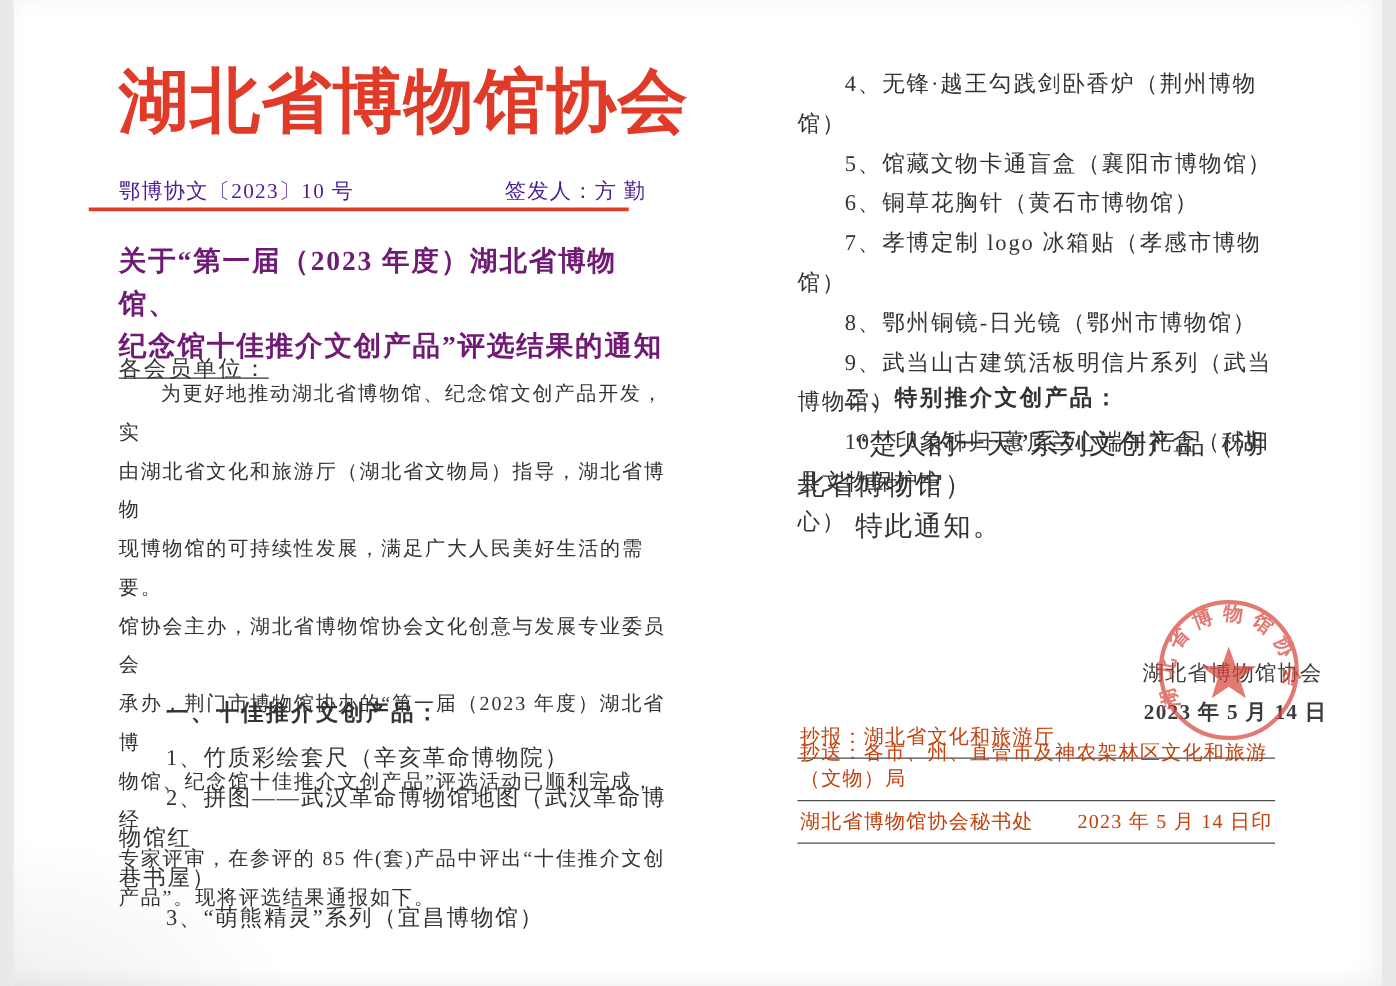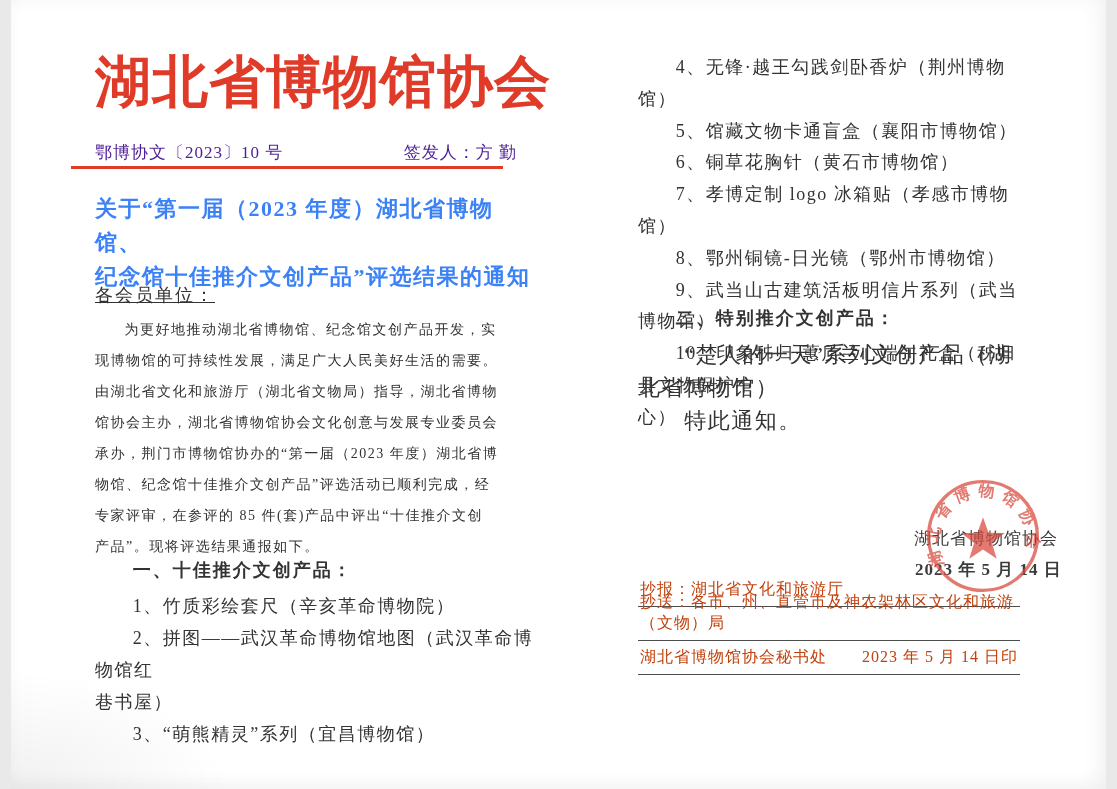--- a/index.html
+++ b/index.html
@@ -22,26 +22,26 @@
   .doc-meta{
     position:absolute;left:84px;top:141px;width:422px;
     display:flex;justify-content:space-between;font-size:17px;color:#4c1d95;
     letter-spacing:1px;
   }
   .red-rule{
     position:absolute;left:60px;top:166px;width:432px;height:3px;background:#e03a28;
   }
   .doc-title{
     position:absolute;left:84px;top:192px;width:440px;
-    font-size:22px;font-weight:bold;color:#3b82f6;line-height:34px;letter-spacing:1.5px;
+    font-size:22px;font-weight:bold;color:#701a75;line-height:34px;letter-spacing:1.5px;
   }
   .salutation{position:absolute;left:84px;top:283px;font-size:18px;letter-spacing:2px;text-decoration:underline;}
   .body-block{
-    position:absolute;left:84px;top:314px;width:444px;
-    font-size:14px;line-height:31px;letter-spacing:1.5px;
+    position:absolute;left:84px;top:300px;width:444px;
+    font-size:16px;line-height:31px;letter-spacing:1.5px;
   }
   .h1-block{
     position:absolute;left:84px;top:558px;font-size:18px;font-weight:bold;
     letter-spacing:2px;text-indent:2.1em;
   }
   .list-left{
     position:absolute;left:84px;top:590px;width:444px;
     font-size:18px;line-height:32px;letter-spacing:1.5px;
   }
   .list-right{
@@ -83,22 +83,22 @@
 
   <div class="doc-title">
       <div class="line">关于“第一届（2023 年度）湖北省博物馆、</div>
       <div class="line">纪念馆十佳推介文创产品”评选结果的通知</div>
     </div>
 
   <div class="salutation">各会员单位：</div>
 
   <div class="body-block">
       <div class="line indent">为更好地推动湖北省博物馆、纪念馆文创产品开发，实</div>
+      <div class="line">由湖北省文化和旅游厅（湖北省文物局）指导，湖北省博物</div>
       <div class="line">现博物馆的可持续性发展，满足广大人民美好生活的需要。</div>
-      <div class="line">由湖北省文化和旅游厅（湖北省文物局）指导，湖北省博物</div>
       <div class="line">馆协会主办，湖北省博物馆协会文化创意与发展专业委员会</div>
       <div class="line">承办，荆门市博物馆协办的“第一届（2023 年度）湖北省博</div>
       <div class="line">物馆、纪念馆十佳推介文创产品”评选活动已顺利完成，经</div>
       <div class="line">专家评审，在参评的 85 件(套)产品中评出“十佳推介文创</div>
       <div class="line">产品”。现将评选结果通报如下。</div>
     </div>
 
   <div class="h1-block">一、十佳推介文创产品：</div>
 
   <div class="list-left">

